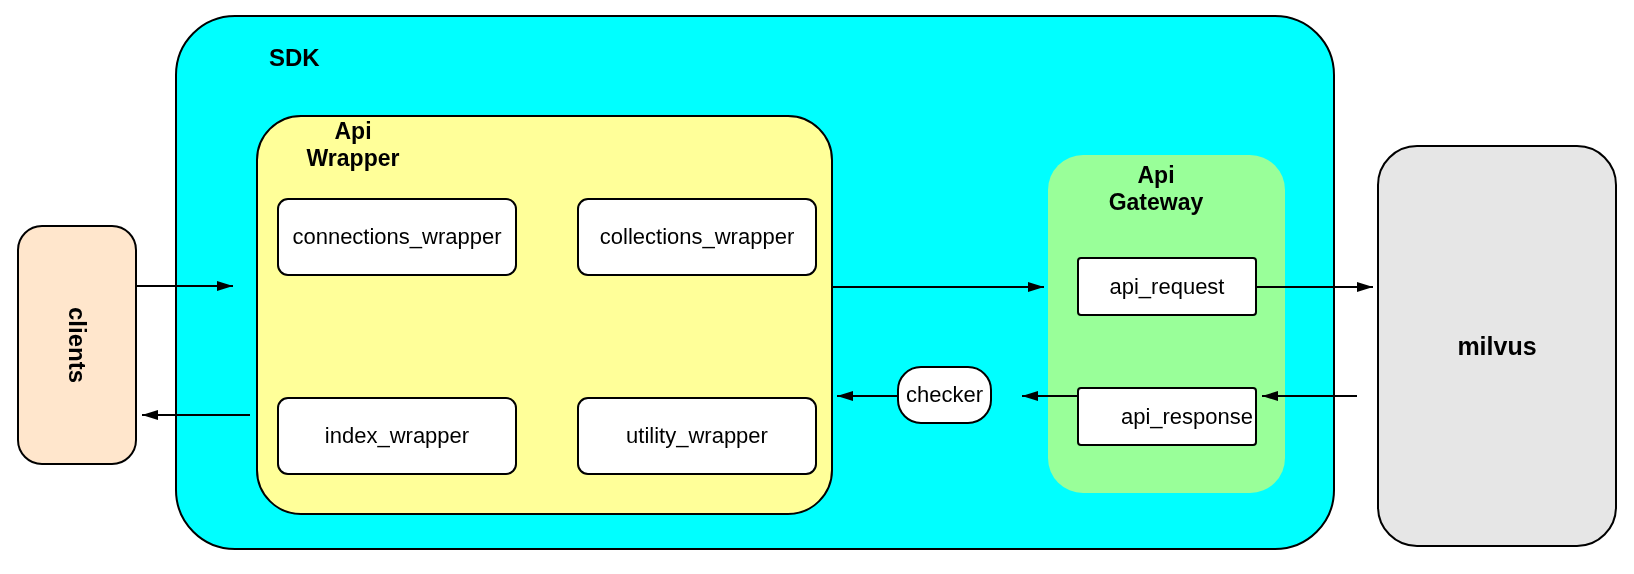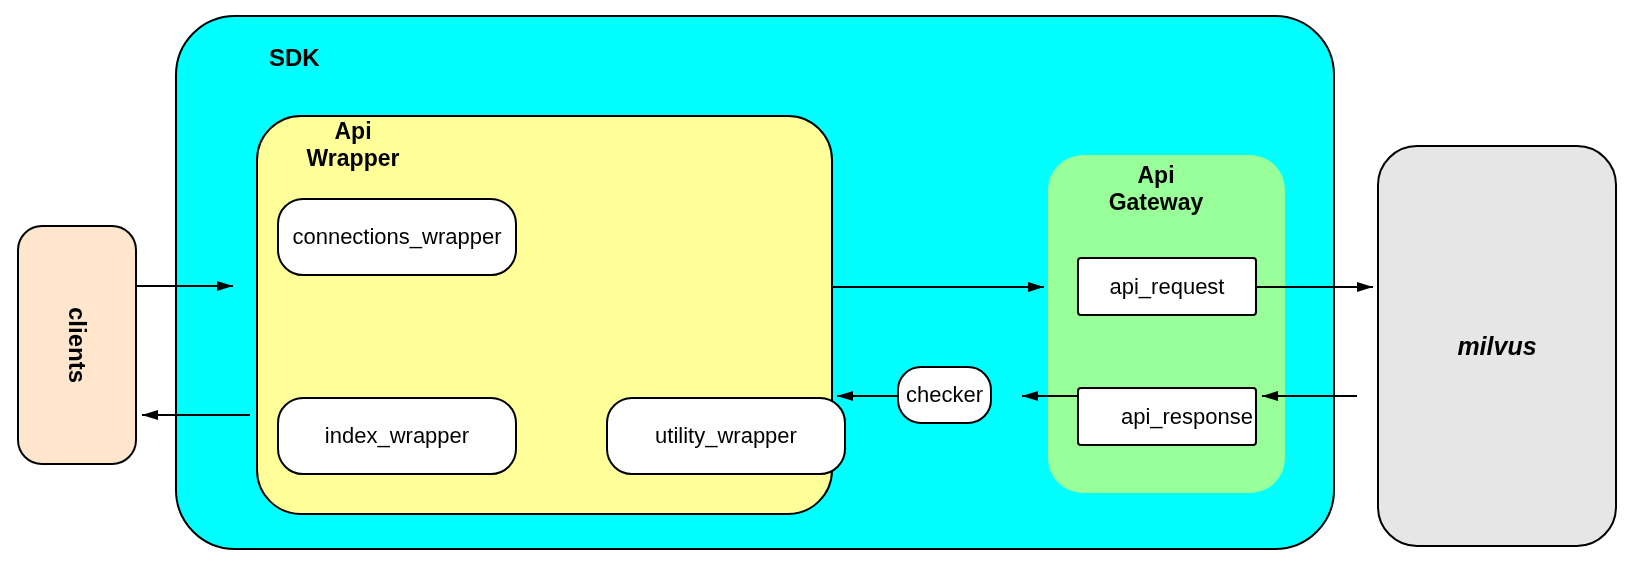--- a/index.html
+++ b/index.html
@@ -7,59 +7,62 @@
     --clients-fill:#FFE6CC; --milvus-fill:#E6E6E6; --node-fill:#FFFFFF;
     --border-color:#000000;
   }
   *{margin:0;padding:0;box-sizing:border-box;}
   html,body{background:#ffffff;}
   body{font-family:"Liberation Sans", sans-serif; color:#000;}
   .canvas{position:relative;width:1634px;height:574px;background:#fff;overflow:hidden;}
   .shape{position:absolute;border:2px solid var(--border-color);}
   .container-label{position:absolute;font-weight:bold;white-space:pre-line;margin-left:39px;}
   .node{position:absolute;background:var(--node-fill);border:2px solid var(--border-color);
-        border-radius:26px;display:flex;align-items:center;justify-content:center;
+        border-radius:11px;display:flex;align-items:center;justify-content:center;
         font-size:22px;}
   .sdk{left:175px;top:15px;width:1160px;height:535px;background:var(--sdk-fill);border-radius:60px;}
   .sdk-label{left:230px;top:44px;font-size:24px;}
   .apiwrapper{left:256px;top:115px;width:577px;height:400px;background:var(--wrapper-fill);border-radius:45px;}
   .apiwrapper-label{left:258px;top:118px;width:112px;text-align:center;font-size:23px;line-height:27px;}
   .gateway{left:1048px;top:155px;width:237px;height:338px;background:var(--gateway-fill);
            border:none;border-radius:35px;}
   .gateway-label{left:1058px;top:162px;width:118px;text-align:center;font-size:23px;line-height:27px;}
   .clients{left:17px;top:225px;width:120px;height:240px;background:var(--clients-fill);
            border-radius:25px;display:flex;align-items:center;justify-content:center;}
   .clients-label{transform:rotate(90deg);font-weight:bold;font-size:24px;white-space:nowrap;}
   .milvus{left:1377px;top:145px;width:240px;height:402px;background:var(--milvus-fill);
-          border-radius:40px;display:flex;align-items:center;justify-content:center;font-style:italic;}
+          border-radius:40px;display:flex;align-items:center;justify-content:center;}
   .milvus-label{font-weight:bold;font-size:25px;}
   .wbox{width:240px;height:78px;}
   .w0{left:277px;top:198px;} .w1{left:577px;top:198px;}
   .w2{left:277px;top:297px;} .w3{left:577px;top:297px;}
-  .w4{left:277px;top:397px;} .w5{left:606px;top:397px;}
+  .w4{left:277px;top:397px;} .w5{left:577px;top:397px;}
   .checker{left:897px;top:366px;width:95px;height:58px;border-radius:24px;}
   .gbox{width:180px;height:59px;border-radius:4px;}
   .g0{left:1077px;top:257px;} .g1{left:1077px;top:387px;padding-left:40px;}
   .arrows{position:absolute;left:0;top:0;width:1634px;height:574px;pointer-events:none;}
   .arrows line{stroke:var(--border-color);stroke-width:2;}
 </style>
 </head>
 <body>
 
 <div class="canvas">
 
   <div class="shape sdk"></div>
   <div class="container-label sdk-label">SDK</div>
 
   <div class="shape apiwrapper"></div>
   <div class="container-label apiwrapper-label">Api
 Wrapper</div>
 
   <div class="node wbox w0">
     <span>connections_wrapper</span>
+  </div>
+  <div class="node wbox w1">
+    <span>collections_wrapper</span>
   </div>
   <div class="node wbox w4">
     <span>index_wrapper</span>
   </div>
   <div class="node wbox w5">
     <span>utility_wrapper</span>
   </div>
 
   <div class="node checker">
     <span>checker</span>

